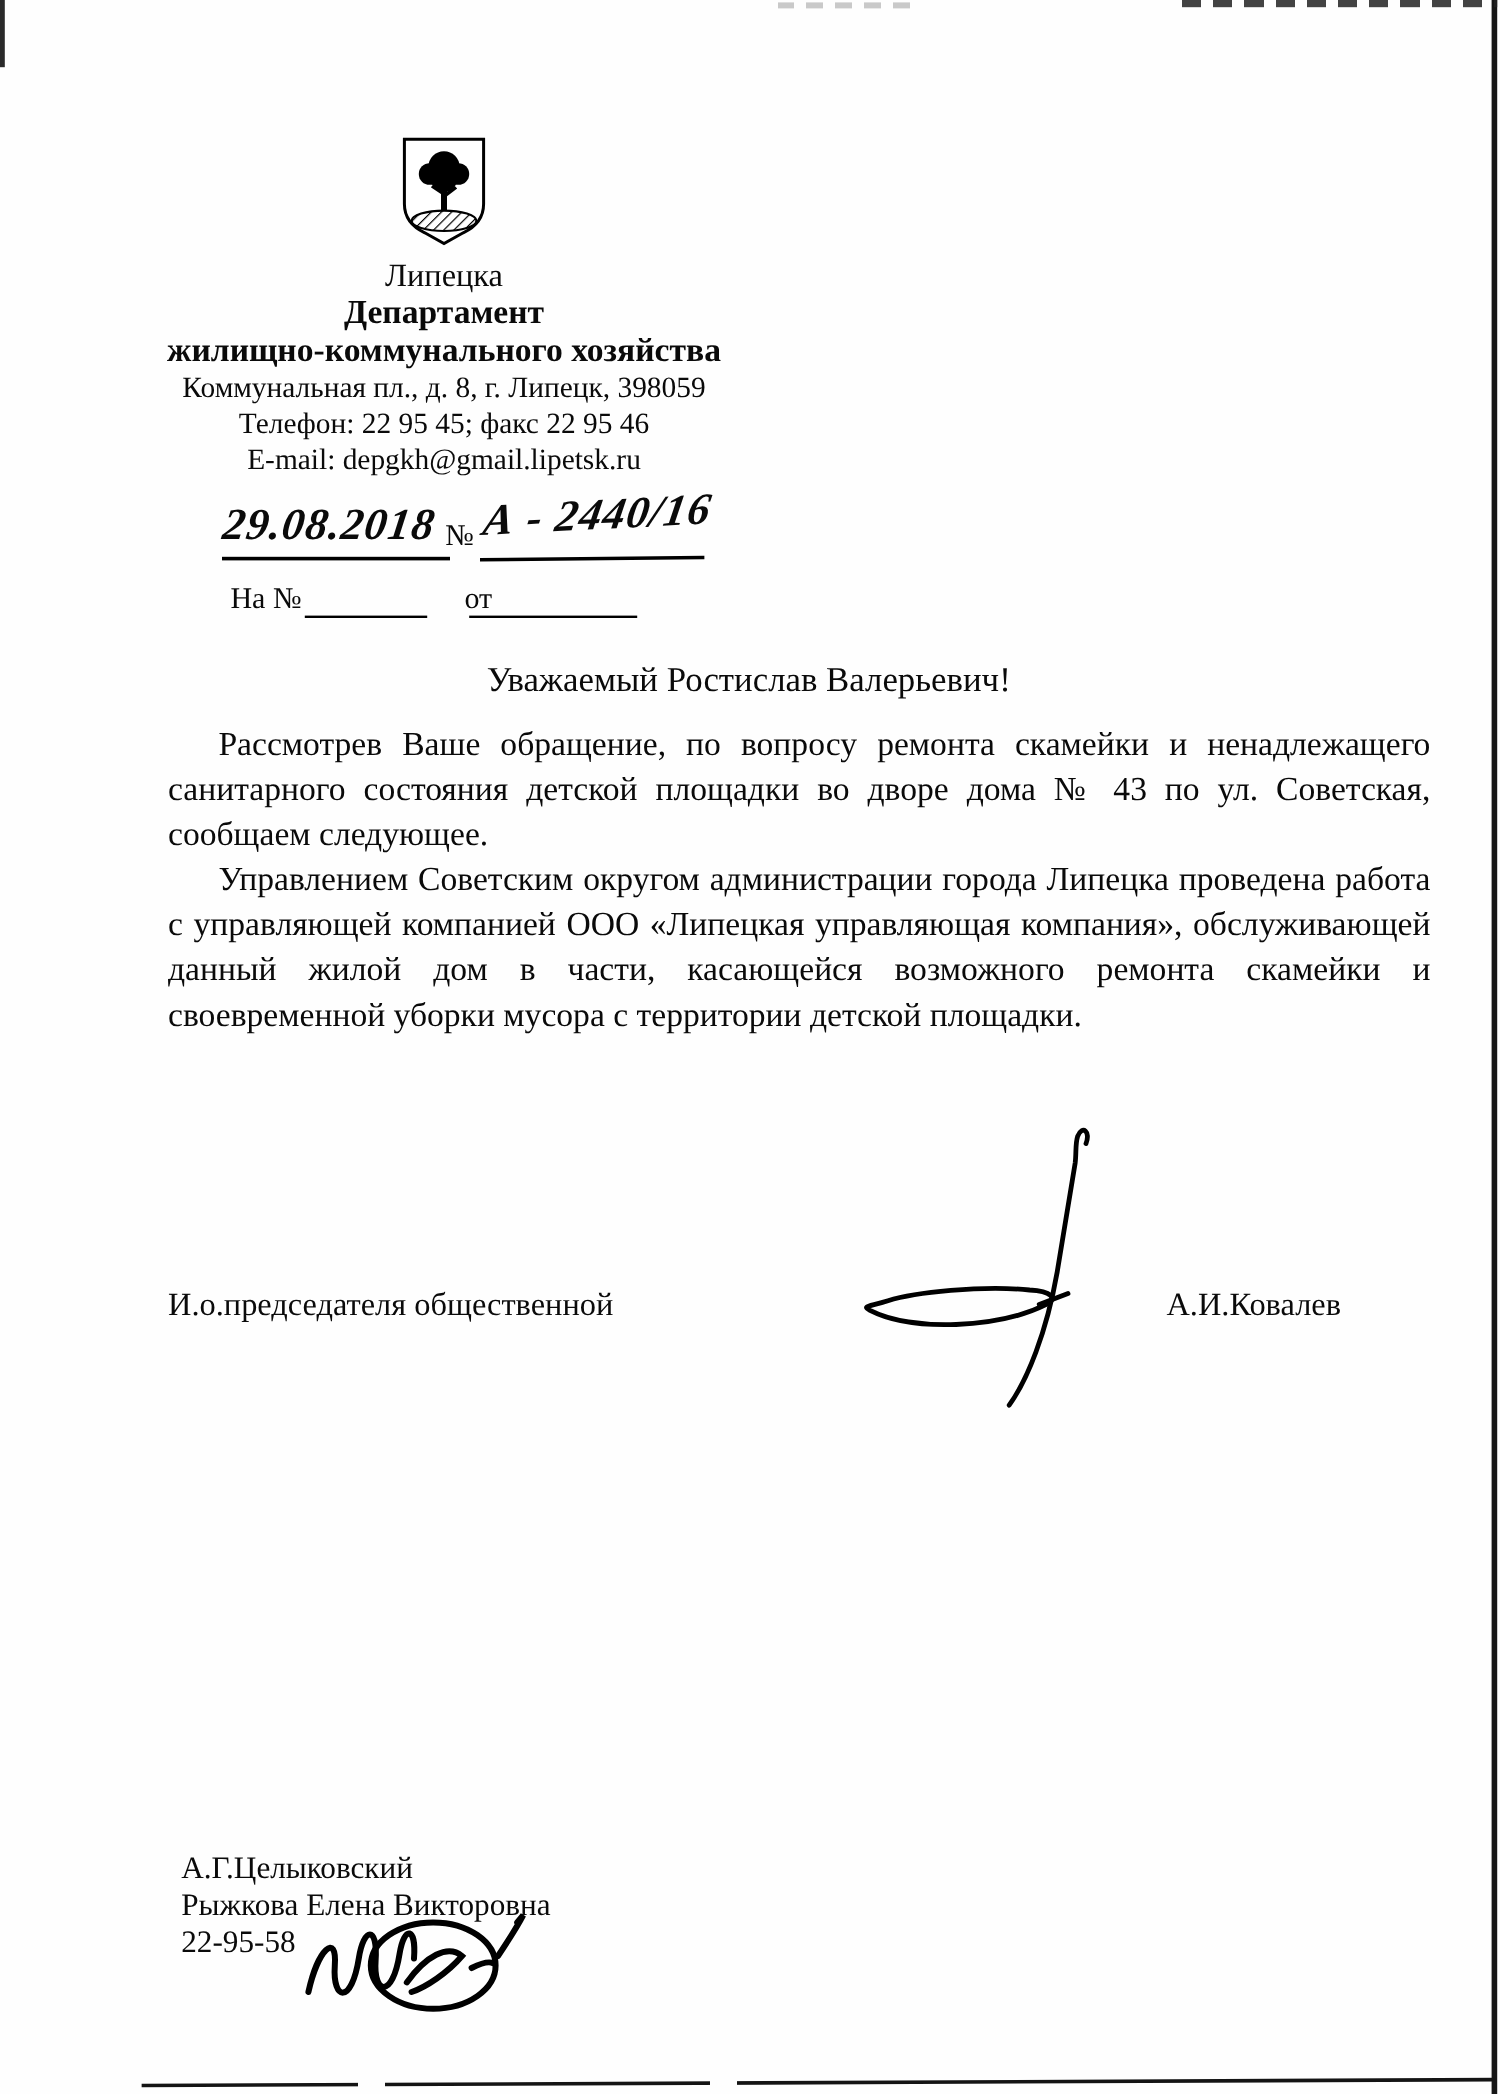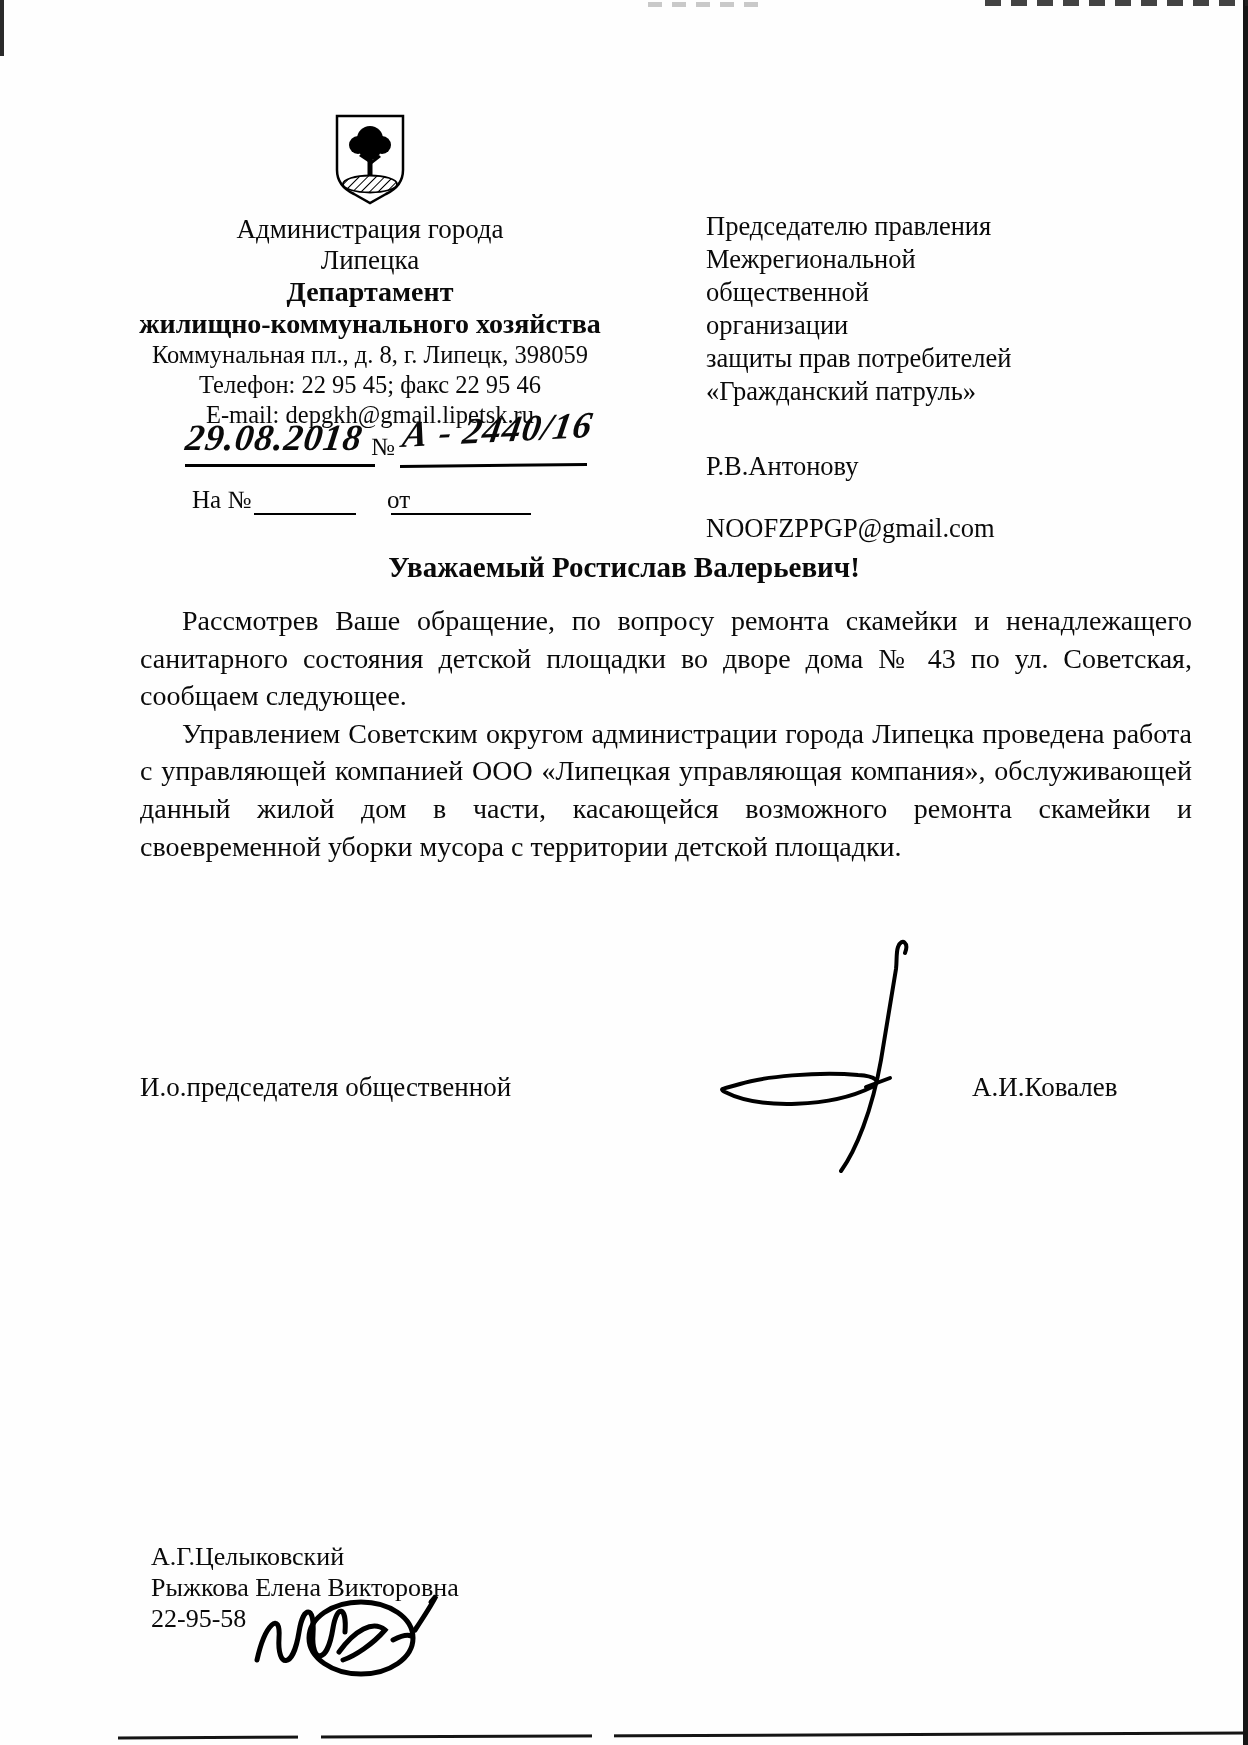--- a/index.html
+++ b/index.html
@@ -43,21 +43,21 @@
   .ul-num  { left:400px; top:464px; width:187px; transform:rotate(-0.6deg); }
   .ref-na { position:absolute; left:192px; top:486px; font-size:25px; }
   .ref-ot { position:absolute; left:359px; top:486px; font-size:25px;margin-left:28px; }
   .ul-ref1 { left:254px; top:513px; width:102px; height:2px; }
   .ul-ref2 { left:391px; top:513px; width:140px; height:2px; }
   
   .recipient { position:absolute; left:706px; top:210px; width:340px; font-size:26.5px; line-height:33px; }
   .recipient .name  { margin-top:42px; }
   .recipient .email { margin-top:29px; }
   
-  .salutation { position:absolute; left:0; top:551px; width:1248px; text-align:center; font-size:29px;font-weight:bold; }
+  .salutation { position:absolute; left:0; top:551px; width:1248px; text-align:center; font-size:29px; }
   .body-text { position:absolute; left:140px; top:602px; width:1052px; }
   .body-text p { margin:0; font-size:28px; line-height:37.6px; text-align:justify; text-indent:42px; }
   
   .sig-position { position:absolute; left:140px; top:1072px; font-size:27px; }
   .sig-name     { position:absolute; left:972px; top:1072px; font-size:27px; }
   .sig-graphic  { position:absolute; left:700px; top:935px; }
   
   .footer { position:absolute; left:151px; top:1541px; font-size:26px; line-height:31px; }
   .scribble { position:absolute; left:243px; top:1586px; }
 </style>
@@ -85,49 +85,39 @@
         <circle cx="40" cy="27" r="13"></circle>
         <circle cx="28" cy="33" r="9"></circle>
         <circle cx="52" cy="33" r="9"></circle>
         <circle cx="40" cy="37" r="11"></circle>
         <rect x="37.5" y="44" width="5" height="22"></rect>
         <path d="M38 50 L29 44 L31 42 L39 48 Z"></path>
         <path d="M42 52 L51 45 L49 43 L41 49 Z"></path>
       </g>
       <ellipse cx="40" cy="72" rx="27" ry="8.5" fill="url(#hatch)" stroke="#000" stroke-width="1.8"></ellipse>
     </svg>
-    <div class="lh-org">Администрация города</div>
     <div class="lh-org">Липецка</div>
     <div class="lh-dept">Департамент</div>
     <div class="lh-dept">жилищно-коммунального хозяйства</div>
     <div class="lh-addr">Коммунальная пл., д. 8, г. Липецк, 398059</div>
     <div class="lh-addr">Телефон: 22 95 45; факс 22 95 46</div>
     <div class="lh-addr">E-mail: depgkh@gmail.lipetsk.ru</div>
   </div>
 
   <span class="hw hw-date">29.08.2018</span>
   <span class="no-sign">№</span>
   <span class="hw hw-number">А - 2440/16</span>
   <div class="uline ul-date"></div>
   <div class="uline ul-num"></div>
 
   <span class="ref-na">На №</span>
   <div class="uline ul-ref1"></div>
   <span class="ref-ot">от</span>
   <div class="uline ul-ref2"></div>
 
-  <div class="recipient">
-    <div>Председателю правления</div>
-    <div>Межрегиональной общественной</div>
-    <div>организации</div>
-    <div>защиты прав потребителей</div>
-    <div>«Гражданский патруль»</div>
-    <div class="name">Р.В.Антонову</div>
-    <div class="email">NOOFZPPGP@gmail.com</div>
-  </div>
 
   <div class="salutation">Уважаемый Ростислав Валерьевич!</div>
 
   <div class="body-text">
     <p>Рассмотрев Ваше обращение, по вопросу ремонта скамейки и ненадлежащего санитарного состояния детской площадки во дворе дома № 43 по ул. Советская, сообщаем следующее.</p>
     <p>Управлением Советским округом администрации города Липецка проведена работа с управляющей компанией ООО «Липецкая управляющая компания», обслуживающей данный жилой дом в части, касающейся возможного ремонта скамейки и своевременной уборки мусора с территории детской площадки.</p>
   </div>
 
   <div class="sig-position">И.о.председателя общественной</div>
   <svg class="sig-graphic" width="230" height="240" viewBox="0 0 230 240">

